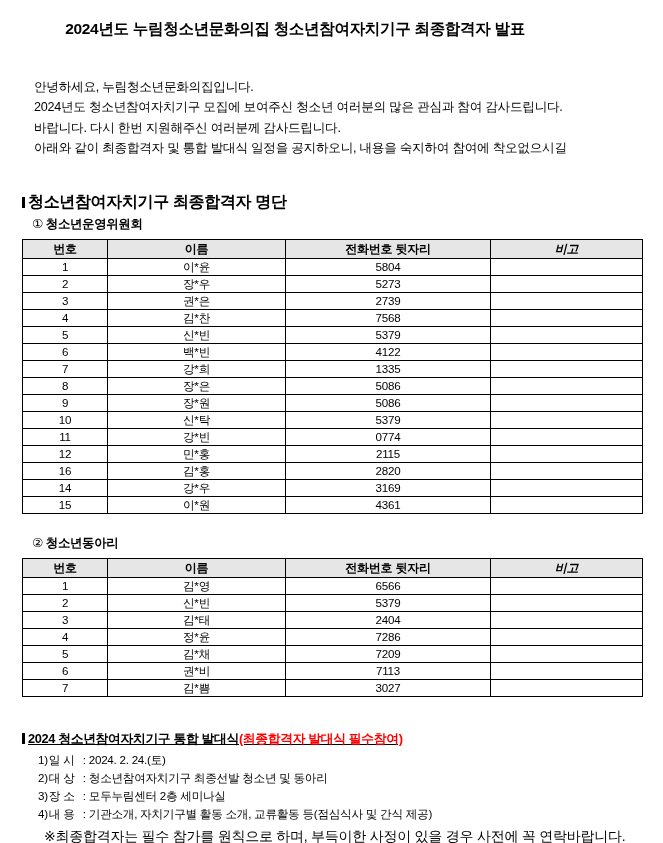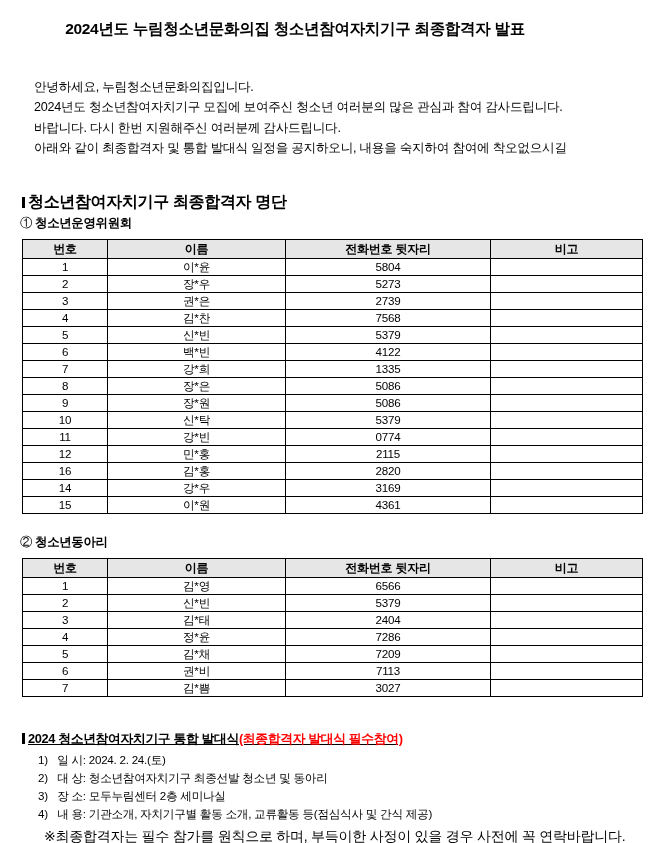--- a/index.html
+++ b/index.html
@@ -58,27 +58,26 @@
   .sec-head .bar {
     display: inline-block;
     width: 3px;
     height: 11px;
     background: #000;
     margin-right: 3px;
     vertical-align: -1px;
   }
   .sub-head {
     margin: 0;
-    padding: 5px 0 0 20px;
+    padding: 5px 0 0 32px;
     font-size: 12.4px;
     font-weight: bold;
     letter-spacing: -0.3px;
     line-height: 17px;
     white-space: nowrap;
-    font-family: Liberation Mono, monospace;
   }
   .sub-head .circ { margin-right: 3px; font-weight: normal; }
 
   
   .tbl-wrap { padding: 6px 0 13px 22px; }
   table.roster {
     border-collapse: collapse;
     width: 620px;
     table-layout: fixed;
     font-size: 11.6px;
@@ -97,21 +96,21 @@
   }
   table.roster thead th {
     background: #e6e6e6;
     font-weight: bold;
     font-size: 12px;
     height: 18px;
     line-height: 18px;
     border-bottom: 1.6px solid #000;
   }
   table.roster thead th:first-child { border-left: 1.4px solid #000; }
-  table.roster thead th:last-child  { border-right: 1.4px solid #000; }
+  table.roster thead th:last-child  { border-right: 1.4px solid #000; font-style: italic; }
   table.roster thead tr th { border-top: 1.4px solid #000; }
   table.roster tbody tr:last-child td { border-bottom: 1.4px solid #000; }
   table.roster tbody td:first-child { border-left: 1.4px solid #000; }
   table.roster tbody td:last-child  { border-right: 1.4px solid #000; }
 
   col.c-no   { width: 85px;  }
   col.c-name { width: 178px; }
   col.c-tel  { width: 205px; }
   col.c-note { width: 152px; }
 
@@ -141,21 +140,20 @@
     font-size: 11.6px;
     letter-spacing: -0.25px;
     line-height: 18px;
     padding-left: 38px;
     white-space: nowrap;
   }
   .event-line .idx { margin-right: 1px; }
   .event-line .lbl {
     display: inline-block;
     min-width: 34px;
-    text-align: right;
   }
 
   .note-line {
     font-size: 14px;
     letter-spacing: -0.25px;
     line-height: 19px;
     padding-left: 44px;
     white-space: nowrap;
   }
   .notes { padding-top: 4px; }

